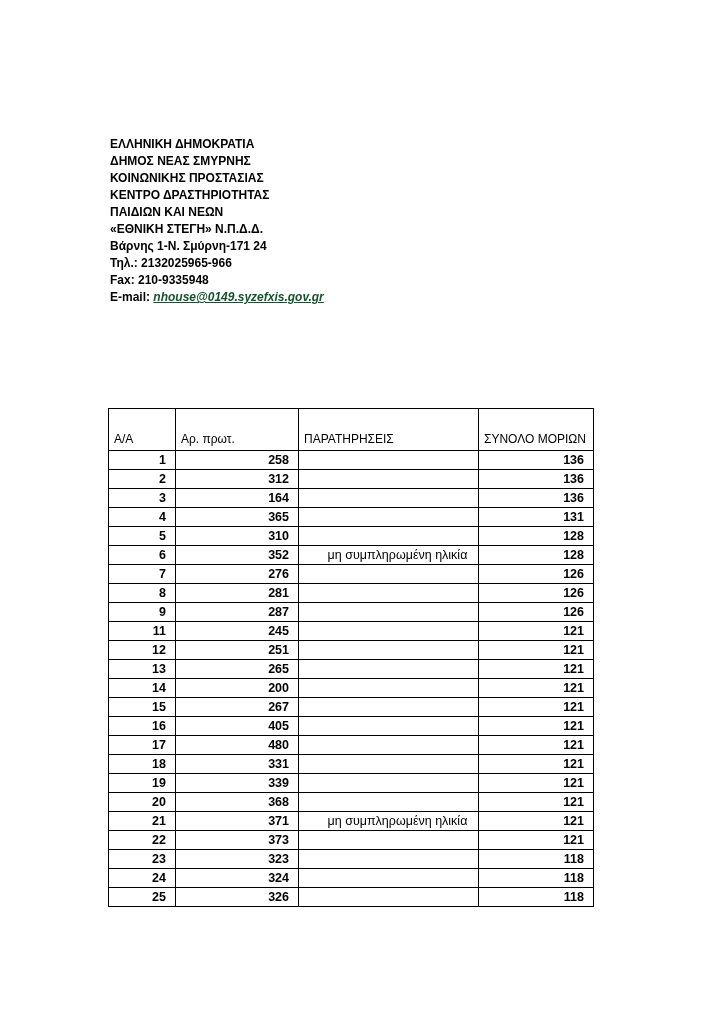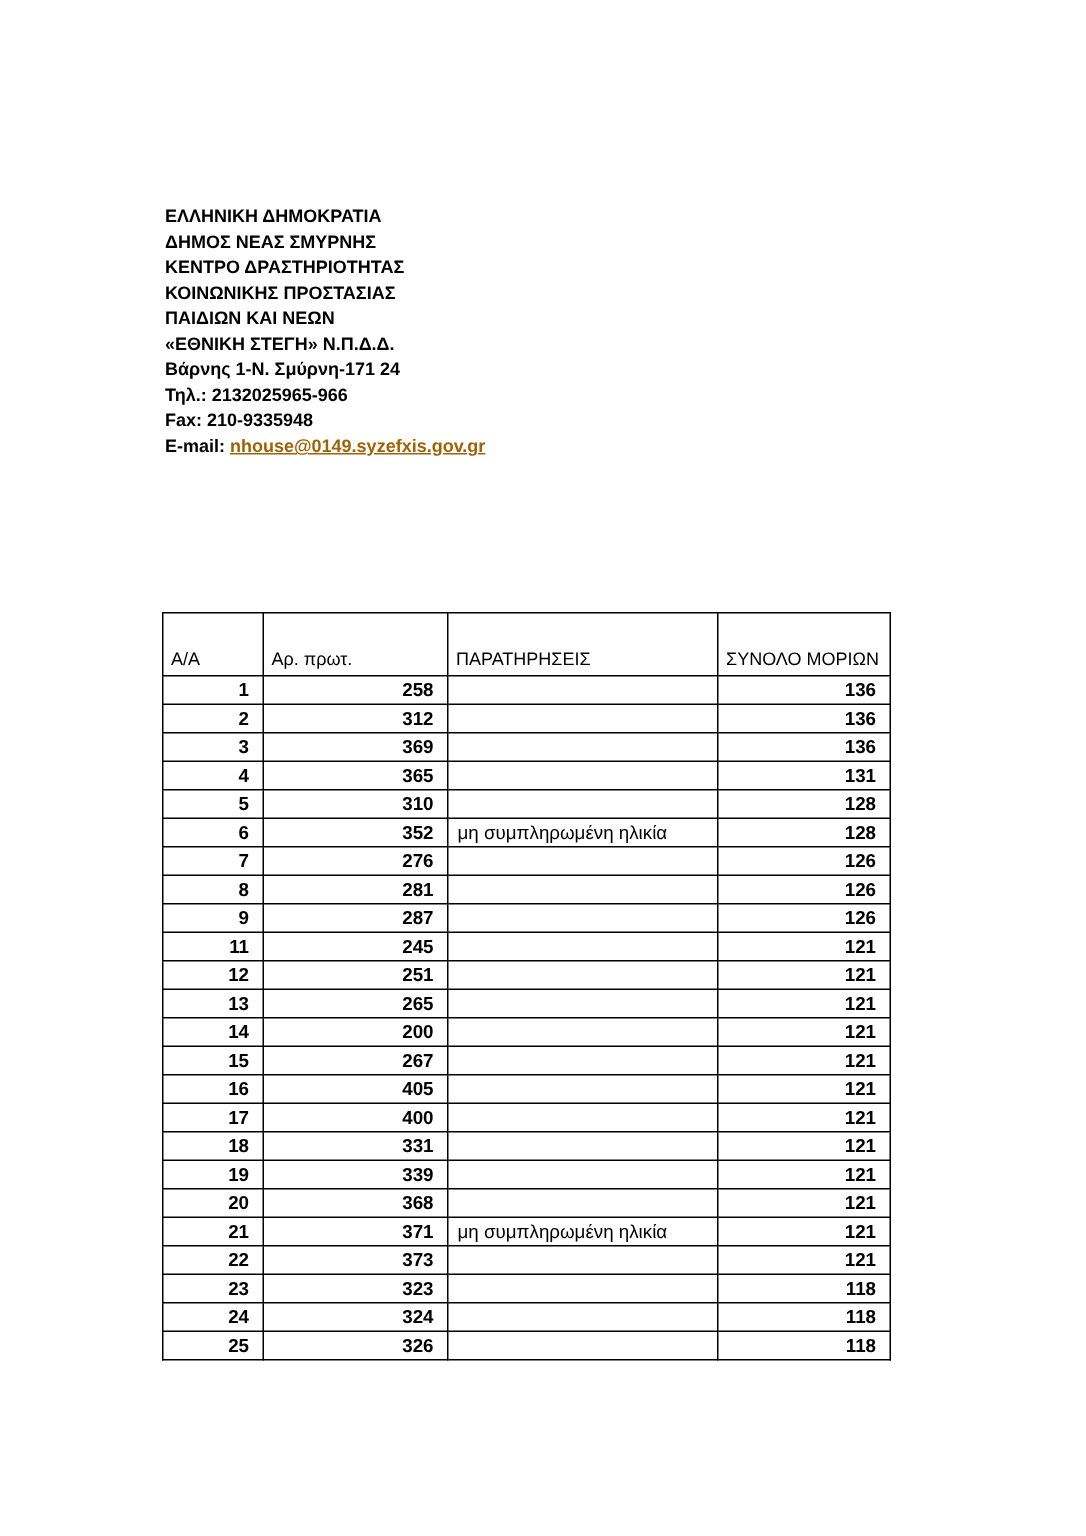--- a/index.html
+++ b/index.html
@@ -55,40 +55,40 @@
     font-size: 12.5px;
     vertical-align: middle;
     padding: 0;
   }
   .results-table td.num {
     text-align: right;
     padding-right: 9px;
     font-weight: bold;
   }
   .results-table td.notes {
-    text-align: left;
-    padding-left: 6px;
+    text-align: center;
+    padding-left: 18px;
     font-weight: normal;
     margin-top: 24px;
   }
 </style>
 </head>
 <body>
 
 <div class="letterhead">
   <div>ΕΛΛΗΝΙΚΗ ΔΗΜΟΚΡΑΤΙΑ</div>
   <div>ΔΗΜΟΣ ΝΕΑΣ ΣΜΥΡΝΗΣ</div>
+  <div>ΚΟΙΝΩΝΙΚΗΣ ΠΡΟΣΤΑΣΙΑΣ</div>
   <div>ΚΕΝΤΡΟ ΔΡΑΣΤΗΡΙΟΤΗΤΑΣ</div>
-  <div>ΚΟΙΝΩΝΙΚΗΣ ΠΡΟΣΤΑΣΙΑΣ</div>
   <div>ΠΑΙΔΙΩΝ ΚΑΙ ΝΕΩΝ</div>
   <div>«ΕΘΝΙΚΗ ΣΤΕΓΗ» Ν.Π.Δ.Δ.</div>
   <div>Βάρνης 1-Ν. Σμύρνη-171 24</div>
   <div>Τηλ.: 2132025965-966</div>
   <div>Fax: 210-9335948</div>
-  <div><span>E-mail: </span><a class="email-link" style="color: #a16207;">nhouse@0149.syzefxis.gov.gr</a></div>
+  <div><span>E-mail: </span><a class="email-link" style="color: #14532d; font-style: italic;">nhouse@0149.syzefxis.gov.gr</a></div>
 </div>
 
 <table class="results-table">
   <colgroup>
     <col style="width:67px">
     <col style="width:123px">
     <col style="width:180px">
     <col style="width:115px">
   </colgroup>
   <thead>
@@ -107,21 +107,21 @@
     <td class="num">136</td>
   </tr>
       <tr>
     <td class="num">2</td>
     <td class="num">312</td>
     <td class="notes"></td>
     <td class="num">136</td>
   </tr>
       <tr>
     <td class="num">3</td>
-    <td class="num">369</td>
+    <td class="num">164</td>
     <td class="notes"></td>
     <td class="num">136</td>
   </tr>
       <tr>
     <td class="num">4</td>
     <td class="num">365</td>
     <td class="notes"></td>
     <td class="num">131</td>
   </tr>
       <tr>
@@ -185,21 +185,21 @@
     <td class="num">121</td>
   </tr>
       <tr>
     <td class="num">16</td>
     <td class="num">405</td>
     <td class="notes"></td>
     <td class="num">121</td>
   </tr>
       <tr>
     <td class="num">17</td>
-    <td class="num">400</td>
+    <td class="num">480</td>
     <td class="notes"></td>
     <td class="num">121</td>
   </tr>
       <tr>
     <td class="num">18</td>
     <td class="num">331</td>
     <td class="notes"></td>
     <td class="num">121</td>
   </tr>
       <tr>

